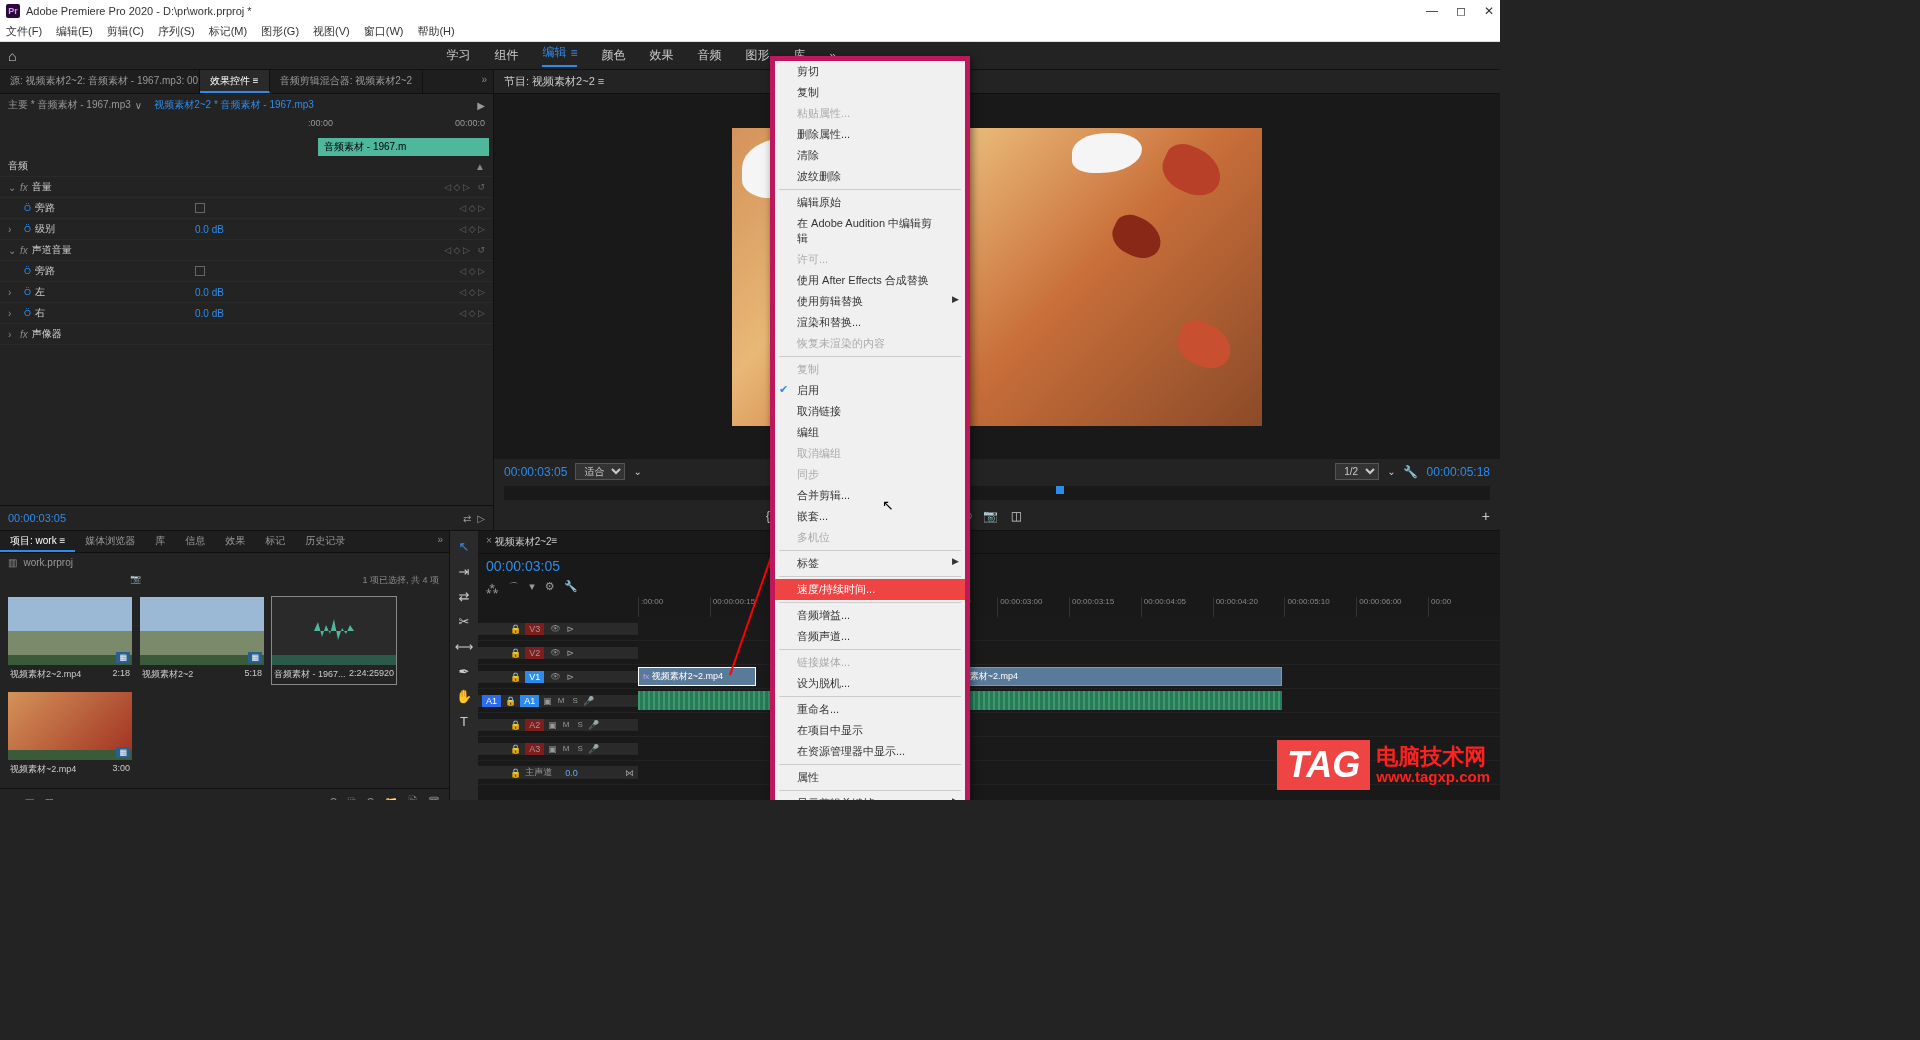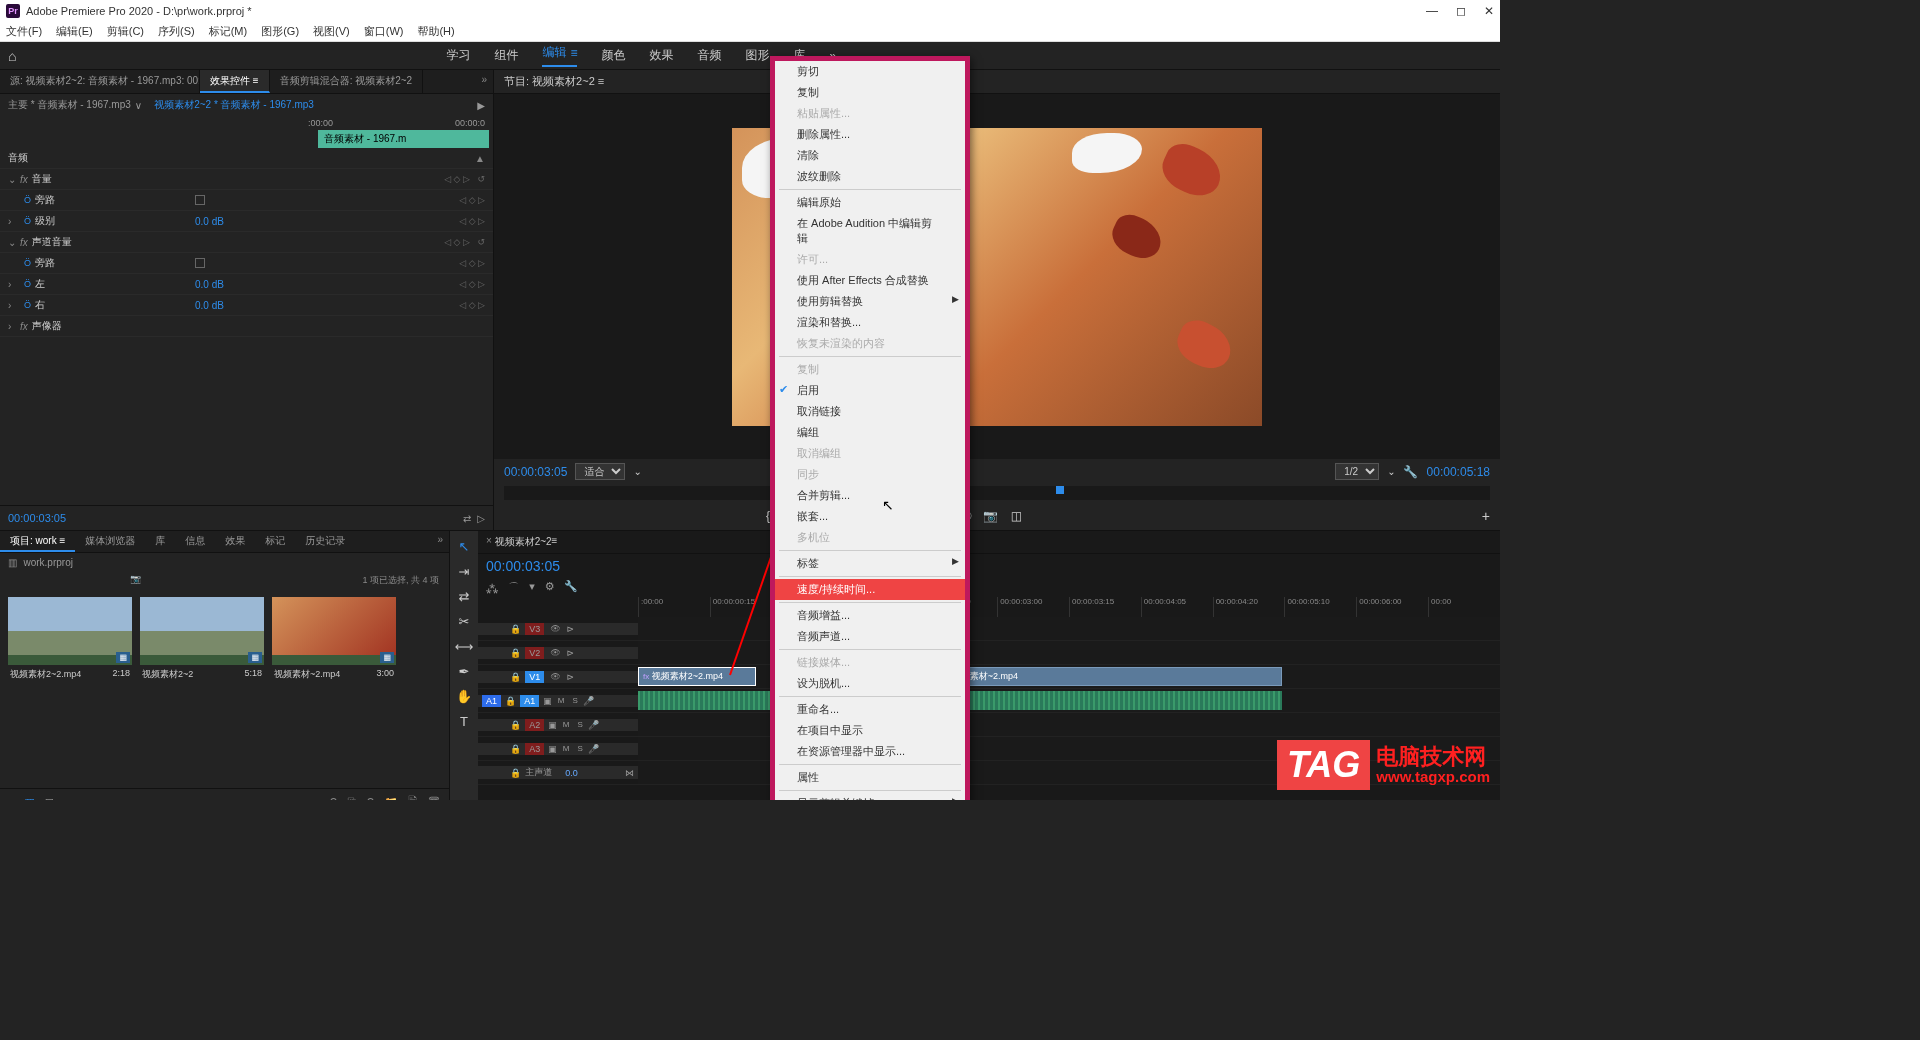--- a/index.html
+++ b/index.html
@@ -15,21 +15,21 @@
 .workspace-tabs .active { color: #2d8ceb; border-bottom: 2px solid #2d8ceb; padding-bottom: 4px; }
 .workspace-tabs .item { display: flex; align-items: center; gap: 4px; }
 .main { display: flex; height: 460px; }
 .left-panel { width: 494px; background: #232323; border-right: 1px solid #111; display: flex; flex-direction: column; }
 .panel-tabs { display: flex; height: 24px; border-bottom: 1px solid #111; background: #1e1e1e; font-size: 10px; }
 .panel-tab { padding: 4px 10px; color: #999; border-right: 1px solid #111; white-space: nowrap; overflow: hidden; }
 .panel-tab.active { background: #2a2a2a; color: #fff; border-bottom: 2px solid #2d8ceb; }
 .effect-header { display: flex; padding: 4px 8px; font-size: 10px; color: #999; align-items: center; }
 .effect-link { color: #2d8ceb; margin-left: 8px; }
 .effect-timeline-head { display: flex; justify-content: space-between; padding: 2px 8px; font-size: 9px; color: #999; }
-.audio-clip { background: #4fb89c; color: #000; padding: 2px 6px; font-size: 10px; margin: 0 4px 0 318px; }
+.audio-clip { background: #4fb89c; color: #000; padding: 2px 6px; font-size: 10px; margin: 8px 4px 0 318px; }
 .effect-row { display: flex; align-items: center; padding: 3px 8px; font-size: 10px; color: #ccc; border-bottom: 1px solid #2a2a2a; }
 .effect-row .caret { width: 12px; color: #888; }
 .effect-row .fx { color: #888; font-style: italic; margin-right: 4px; }
 .effect-row .stopwatch { color: #2d8ceb; margin: 0 4px; font-size: 9px; }
 .effect-row .label { flex: 0 0 100px; }
 .effect-row .value { margin-left: 60px; color: #2d8ceb; }
 .effect-row .checkbox { margin-left: 60px; width: 10px; height: 10px; border: 1px solid #666; display: inline-block; }
 .effect-row .keyframe-nav { margin-left: auto; color: #666; font-size: 9px; }
 .timecode-small { color: #2d8ceb; font-size: 11px; padding: 6px 8px; }
 .right-panel { flex: 1; background: #232323; display: flex; flex-direction: column; }
@@ -323,20 +323,30 @@
       <div class="thumb">
         <div class="thumb-img city">
             <div class="thumb-audio-strip"></div>
             <div class="thumb-badge">▦</div>
           </div>
         <div class="thumb-label">
             <span>视频素材2~2</span>
             <span>5:18</span>
           </div>
       </div>
+      <div class="thumb" style="outline:1px solid #888">
+        <div class="thumb-img audio">
+            <div class="wave"></div>
+            <div class="thumb-audio-strip" style="background:#2a5a4a"></div>
+          </div>
+        <div class="thumb-label">
+            <span>音频素材 - 1967...</span>
+            <span>2:24:25920</span>
+          </div>
+      </div>
       <div class="thumb">
         <div class="thumb-img leaves">
             <div class="thumb-audio-strip"></div>
             <div class="thumb-badge">▦</div>
           </div>
         <div class="thumb-label">
             <span>视频素材~2.mp4</span>
             <span>3:00</span>
           </div>
       </div>

